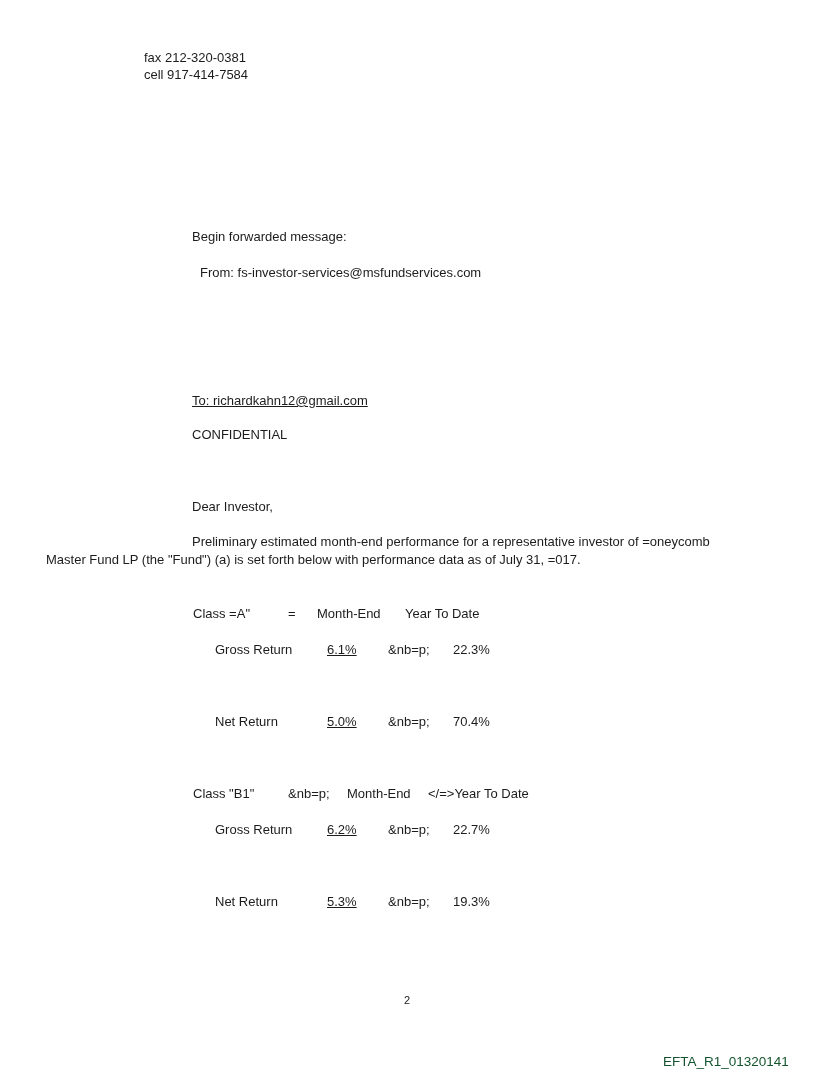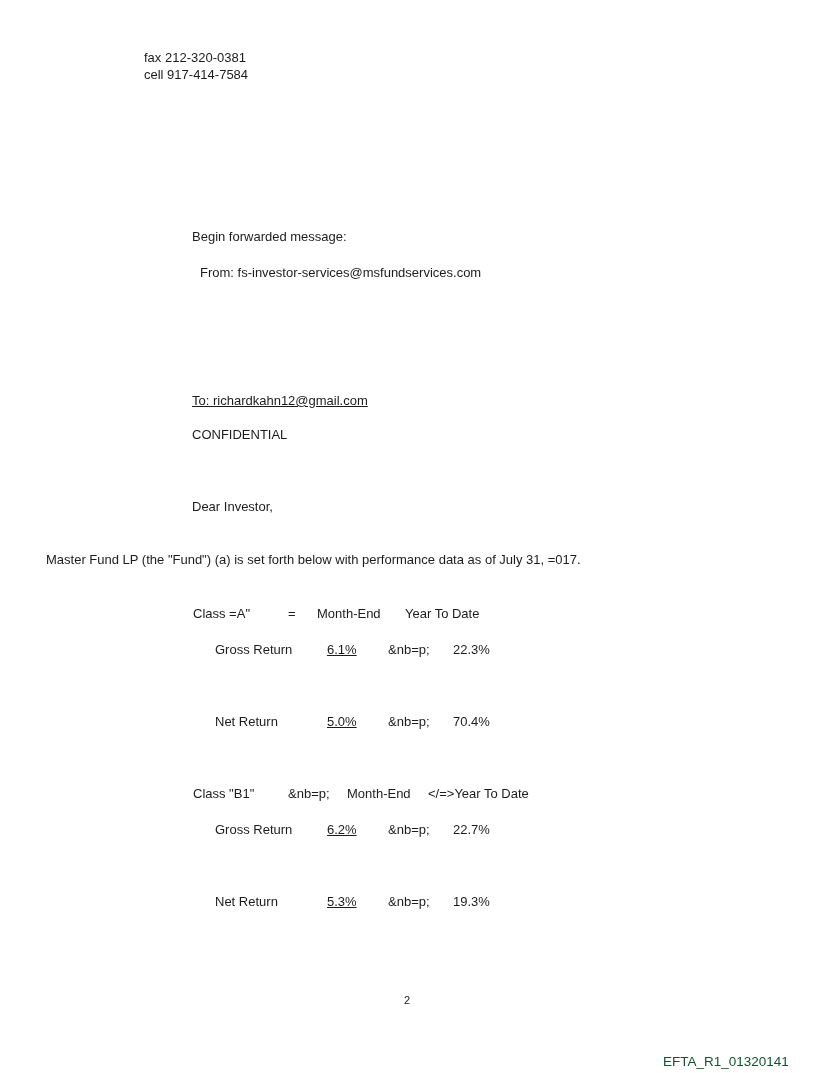--- a/index.html
+++ b/index.html
@@ -68,20 +68,21 @@
   <div class="line" style="left:144px; top:49px;">fax 212-320-0381</div>
   <div class="line" style="left:144px; top:66px;">cell 917-414-7584</div>
 
   <div class="line" style="left:192px; top:228px;">Begin forwarded message:</div>
   <div class="line" style="left:192px; top:264px;margin-left:8px;">From: fs-investor-services@msfundservices.com</div>
   <div class="line" style="left:192px; top:392px;text-decoration:underline;">To: richardkahn12@gmail.com</div>
 
   <div class="line" style="left:192px; top:426px;">CONFIDENTIAL</div>
 
   <div class="line" style="left:192px; top:498px;">Dear Investor,</div>
+  <div class="line" style="left:192px; top:533px;">Preliminary estimated month-end performance for a representative investor of =oneycomb</div>
   <div class="line" style="left:46px; top:551px;">Master Fund LP (the "Fund") (a) is set forth below with performance data as of July 31, =017.</div>
 
   <div class="row" style="top:605px;">
     <span class="cell c-name">Class =A"</span>
     <span class="cell cA-sep">=</span>
     <span class="cell cA-mon">Month-End</span>
     <span class="cell cA-ytd">Year To Date</span>
   </div>
   <div class="row" style="top:641px;">
     <span class="cell v-label">Gross Return</span>

